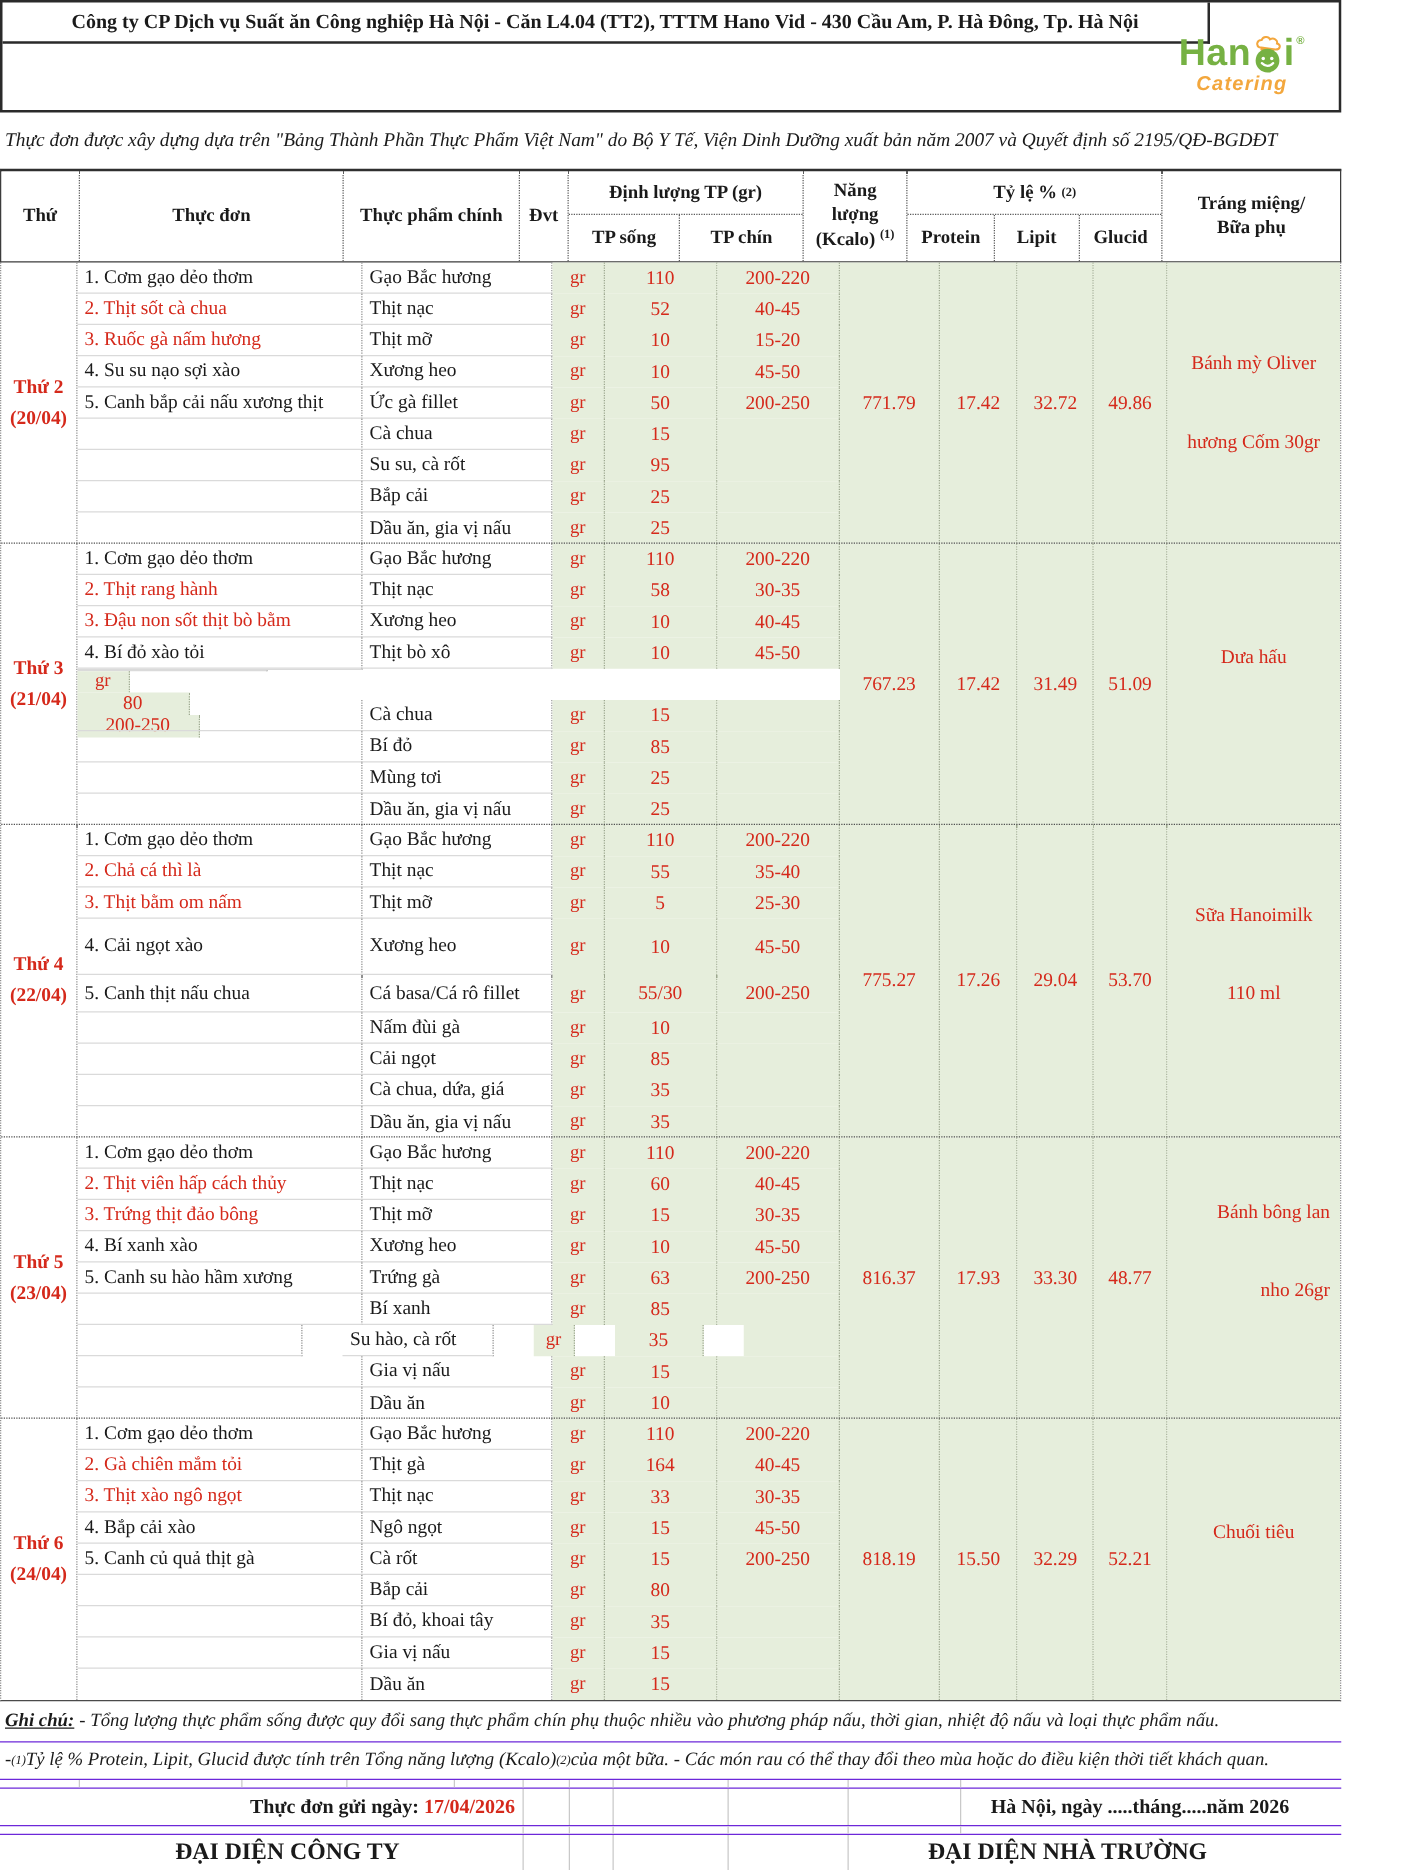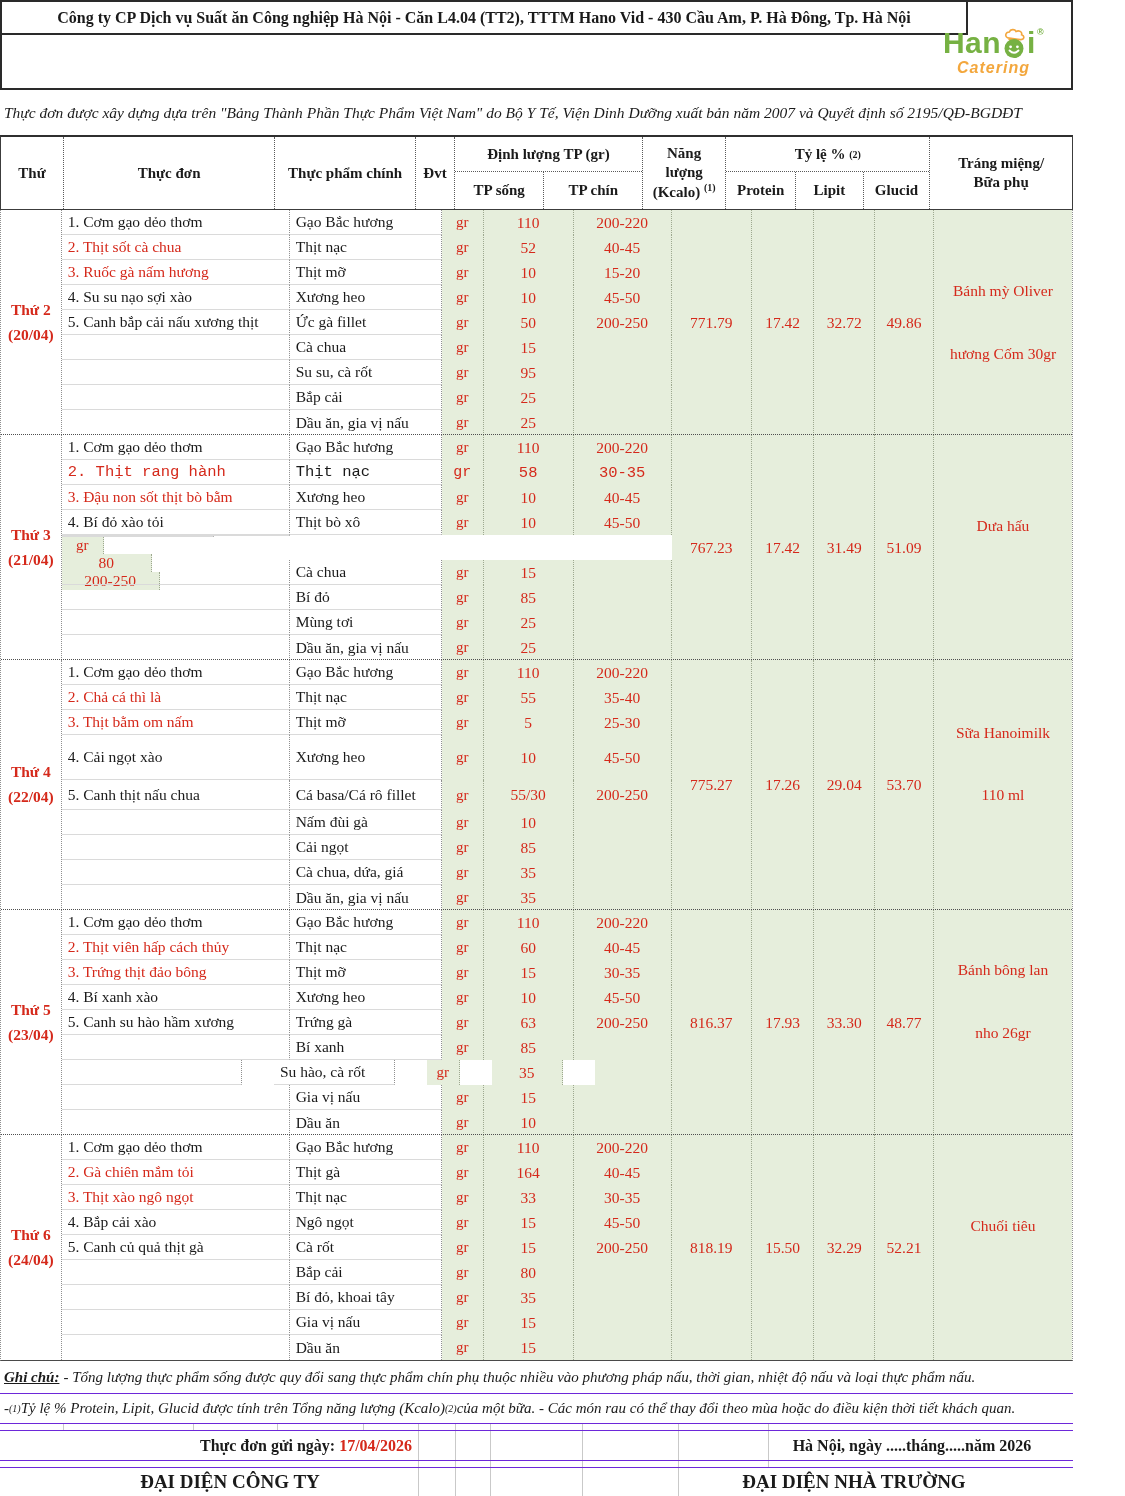--- a/index.html
+++ b/index.html
@@ -242,21 +242,21 @@
           <div class="">(21/04)</div>
         </div>
         <div class="mid-col">
           <div class="mrow" style="height: 25px;">
             <div class="m-menu">1. Cơm gạo dẻo thơm</div>
             <div class="m-ing">Gạo Bắc hương</div>
             <div class="gcell m-unit">gr</div>
             <div class="gcell m-raw">110</div>
             <div class="gcell m-cooked">200-220</div>
           </div>
-          <div class="mrow" style="height: 25px; font-family: Liberation Mono, monospace;">
+          <div class="mrow" style="height: 25px;">
             <div class="m-menu redtx">2. Thịt rang hành</div>
             <div class="m-ing">Thịt nạc</div>
             <div class="gcell m-unit">gr</div>
             <div class="gcell m-raw">58</div>
             <div class="gcell m-cooked">30-35</div>
           </div>
           <div class="mrow" style="height: 25px;">
             <div class="m-menu redtx">3. Đậu non sốt thịt bò bằm</div>
             <div class="m-ing">Xương heo</div>
             <div class="gcell m-unit">gr</div>
@@ -460,21 +460,21 @@
             <div class="m-ing">Dầu ăn</div>
             <div class="gcell m-unit">gr</div>
             <div class="gcell m-raw">10</div>
             <div class="gcell m-cooked"></div>
           </div>
         </div>
         <div class="gcell b-energy">816.37</div>
         <div class="gcell b-protein">17.93</div>
         <div class="gcell b-lipit">33.30</div>
         <div class="gcell b-glucid">48.77</div>
-        <div class="gcell b-dessert" style="padding-bottom: 42px;">
+        <div class="gcell b-dessert" style="padding-bottom: 42px; align-items: flex-end;">
           <div class="">Bánh bông lan</div>
           <div class="">nho 26gr</div>
         </div>
       </div>
       <div class="block" style="height: 225px;">
         <div class="day-col">
           <div class="">Thứ 6</div>
           <div class="">(24/04)</div>
         </div>
         <div class="mid-col">

